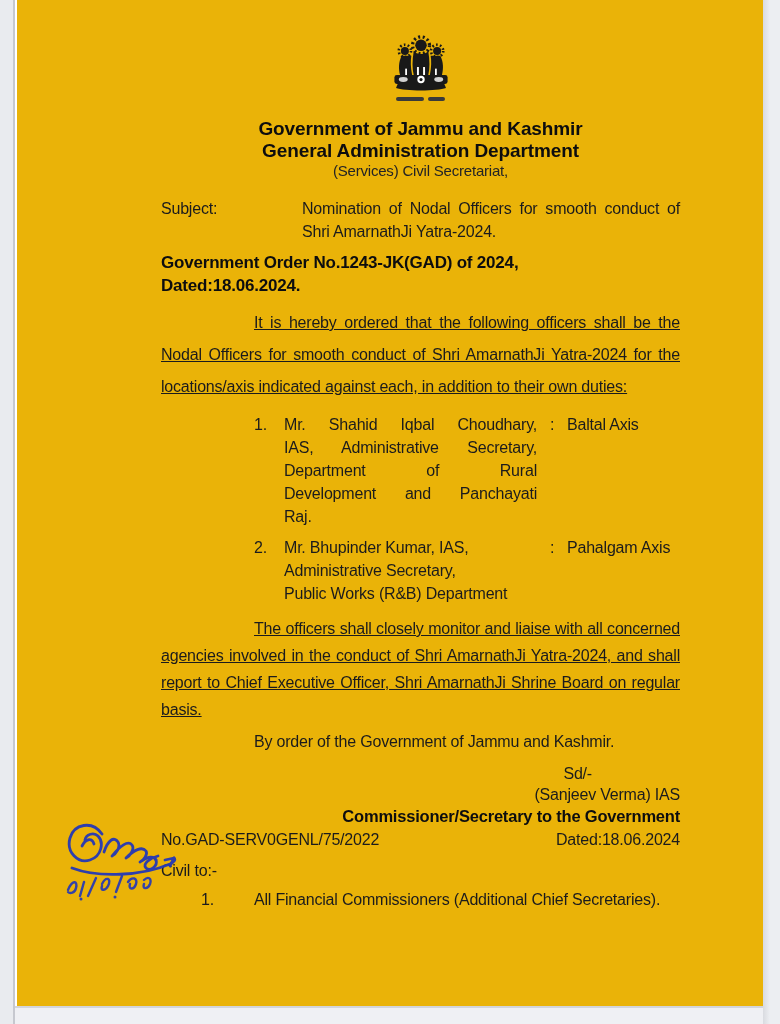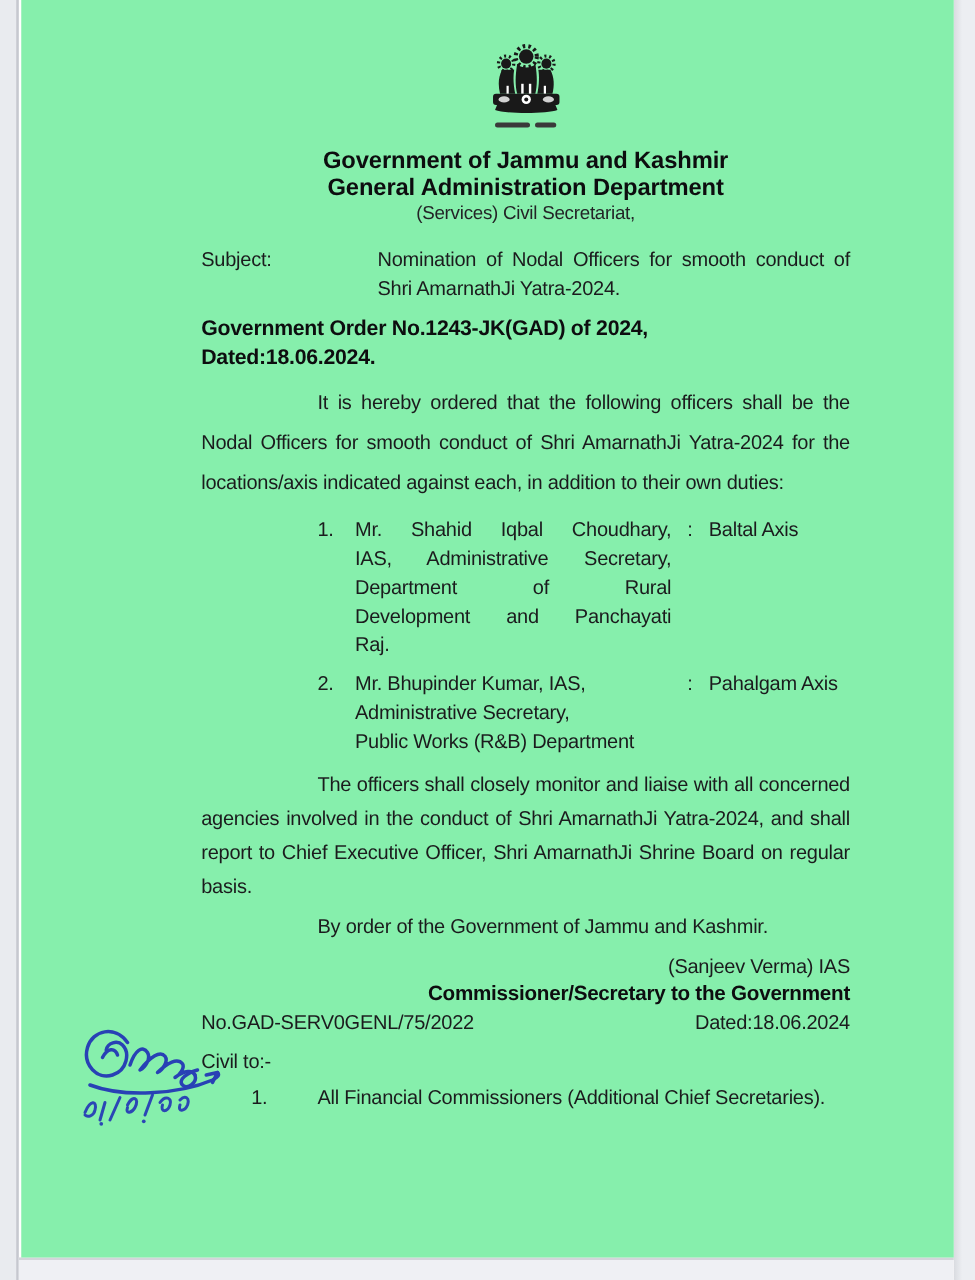--- a/index.html
+++ b/index.html
@@ -19,21 +19,21 @@
   .photo-strip-right {
     position:absolute; right:0; top:0; width:17px; height:1024px;
     background:linear-gradient(to right,#d9dbe0,#eceef2 40%);
   }
   .photo-strip-bottom {
     position:absolute; left:15px; right:17px; bottom:0; height:18px;
     background:#eff0f4; border-top:2px solid #d3d5da;
   }
   .paper {
     position:absolute; left:17px; top:0; width:746px; height:1006px;
-    background:#86efac;
+    background:#eab308;
     padding:0 83px 0 144px;
     font-size:16px;
     letter-spacing:-0.2px;
   }
   
   .emblem-wrap { margin-top:34px; text-align:center; height:74px; }
   .emblem-wrap svg { display:inline-block; }
   .motto { margin-top:1px; display:flex; justify-content:center; gap:4px; }
   .motto i {
     display:inline-block; height:4px; background:#3a3a3a; border-radius:2px;
@@ -47,21 +47,21 @@
   
   .subject-row { margin-top:18px; display:flex; line-height:23px;gap:48px; }
   .subject-label { width:93px; flex:0 0 93px; }
   .subject-text { flex:1; text-align:justify; }
   
   .order-heading {
     margin-top:8px; font-weight:bold; font-size:17px;
     line-height:23px; color:#0d0d0f; white-space:pre-line;
   }
   
-  .para { text-align:justify; text-indent:93px; }
+  .para { text-align:justify; text-indent:93px;text-decoration:underline; }
   .para-1 { margin-top:10px; line-height:32px; }
   .para-2 { margin-top:10px; line-height:27px; }
   
   .officers { margin-top:10px; margin-left:93px; }
   .officer-row { display:flex; align-items:flex-start; line-height:23px; }
   .officer-row + .officer-row { margin-top:8px; }
   .officer-num { width:30px; flex:0 0 30px; }
   .officer-name { width:253px; flex:0 0 253px; white-space:pre-line; }
   .officer-name.justify-lines { text-align:justify; text-align-last:justify; }
   .officer-colon { width:30px; flex:0 0 30px; text-align:center; }
@@ -158,20 +158,21 @@
       <div class="officer-colon">:</div>
       <div class="officer-axis">Pahalgam Axis</div>
     </div>
   </div>
 
   <div class="para para-2">The officers shall closely monitor and liaise with all concerned agencies involved in the conduct of Shri AmarnathJi Yatra-2024, and shall report to Chief Executive Officer, Shri AmarnathJi Shrine Board on regular basis.</div>
 
   <div class="by-order">By order of the Government of Jammu and Kashmir.</div>
 
   <div class="sig-block">
+    <div class="sig-sd">Sd/-</div>
     <div>(Sanjeev Verma) IAS</div>
     <div class="sig-designation">Commissioner/Secretary to the Government</div>
   </div>
 
   <div class="ref-row">
     <div>No.GAD-SERV0GENL/75/2022</div>
     <div>Dated:18.06.2024</div>
   </div>
 
   <div class="copy-heading">Civil to:-</div>

